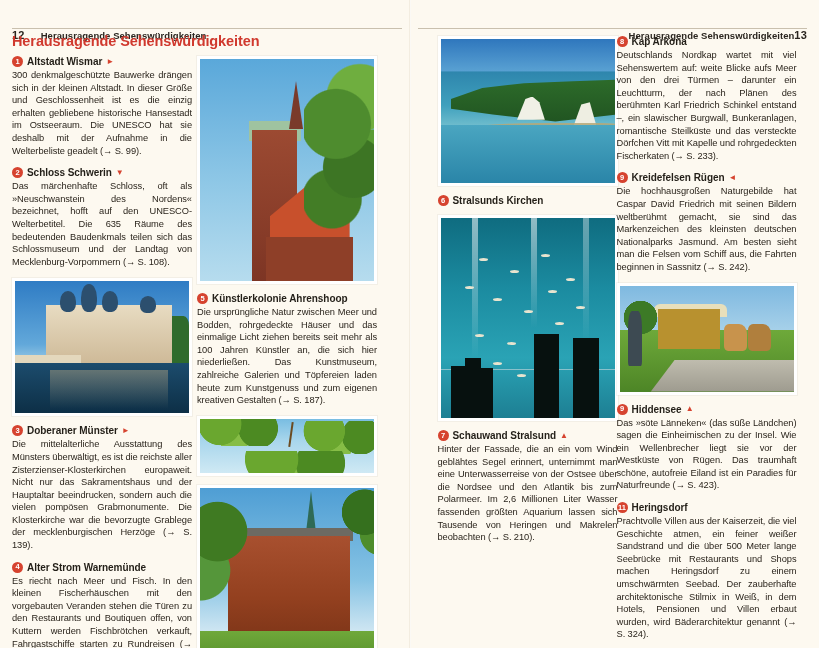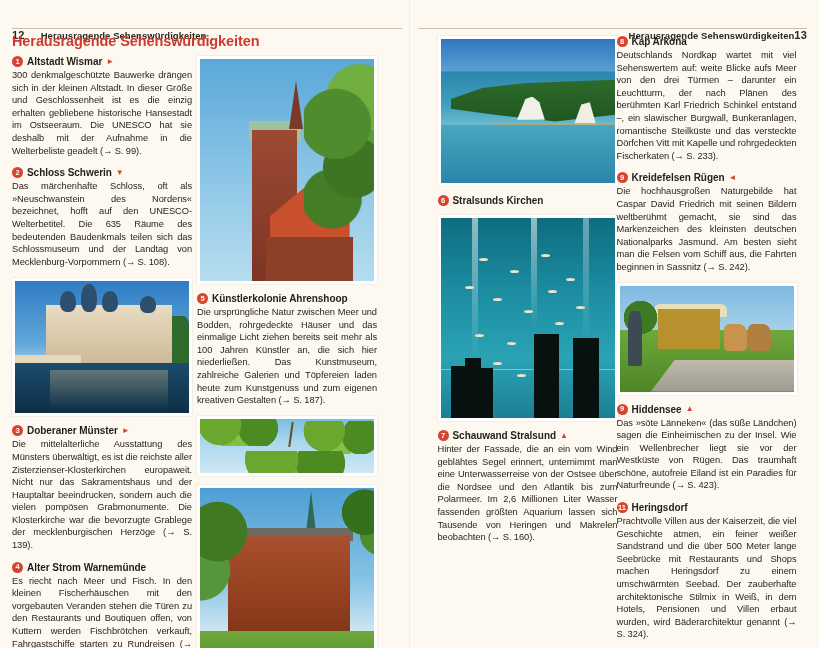--- a/index.html
+++ b/index.html
@@ -335,21 +335,21 @@
         <div class="sil" style="left:54%; width:14%; height:42%;"></div>
         <div class="sil" style="left:76%; width:15%; height:40%;"></div>
       </div>
 
       <div class="entry" style="margin-top:2px;">
         <div class="ehead">
           <span class="badge">7</span>
           <span class="etitle">Schauwand Stralsund</span>
           <span class="arrow">▲</span>
         </div>
-        <div class="ebody">Hinter der Fassade, die an ein vom Wind geblähtes Segel erinnert, unternimmt man eine Unterwasserreise von der Ostsee über die Nordsee und den Atlantik bis zum Polarmeer. Im 2,6 Millionen Liter Wasser fassenden größten Aquarium lassen sich Tausende von Heringen und Makrelen beobachten (→ S. 160).</div>
+        <div class="ebody">Hinter der Fassade, die an ein vom Wind geblähtes Segel erinnert, unternimmt man eine Unterwasserreise von der Ostsee über die Nordsee und den Atlantik bis zum Polarmeer. Im 2,6 Millionen Liter Wasser fassenden größten Aquarium lassen sich Tausende von Heringen und Makrelen beobachten (→ S. 210).</div>
       </div>
 
     </div>
 
     <div class="col c4" style="top:36px;">
 
       <div class="entry">
         <div class="ehead">
           <span class="badge">8</span>
           <span class="etitle">Kap Arkona</span>

